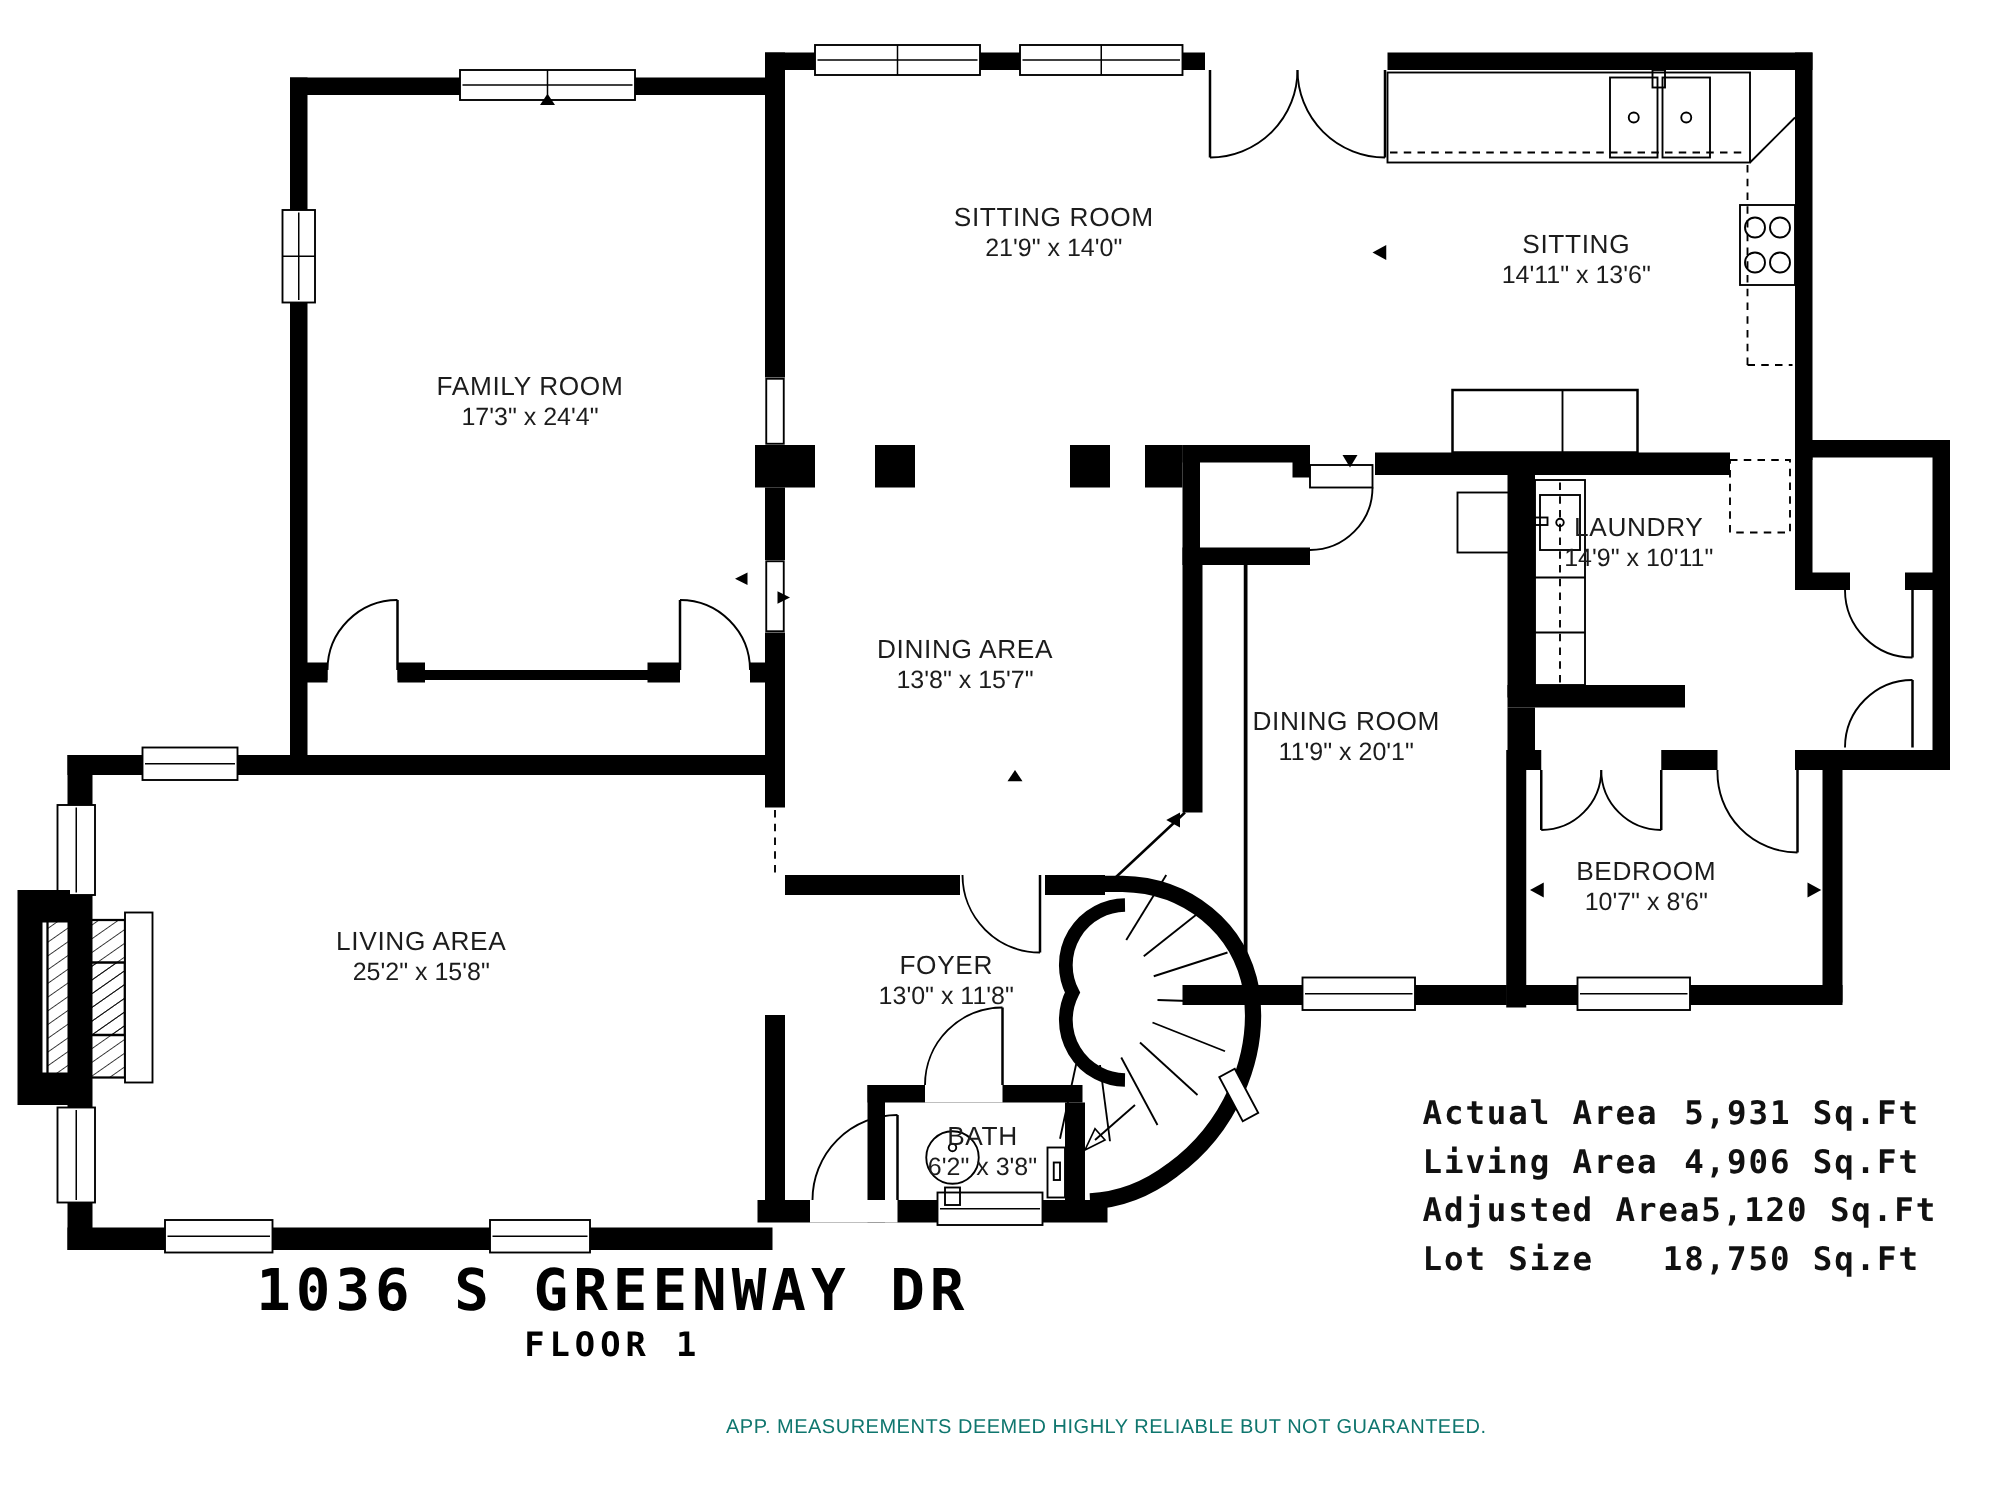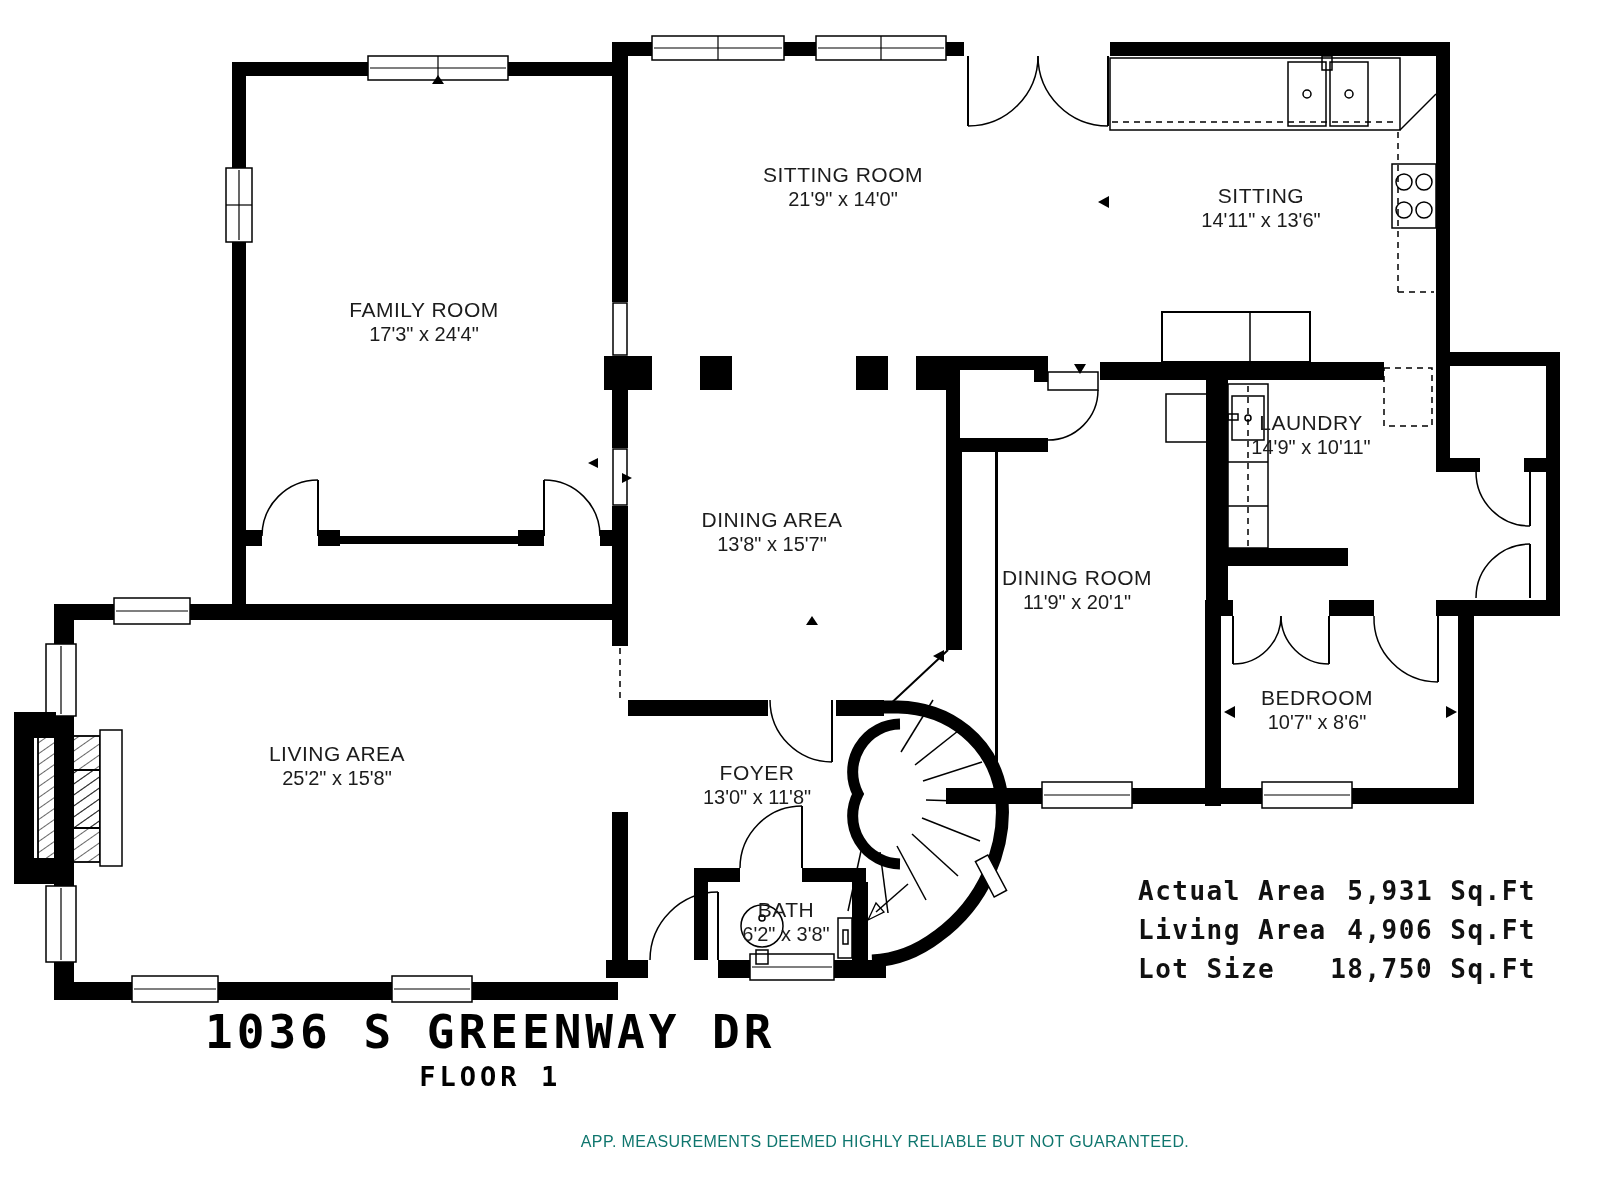--- a/index.html
+++ b/index.html
@@ -352,20 +352,24 @@
   <div class="areas">
     <div class="row">
       <span>Actual Area</span>
       <span>5,931 Sq.Ft</span>
     </div>
     <div class="row">
       <span>Living Area</span>
       <span>4,906 Sq.Ft</span>
     </div>
     <div class="row">
+      <span>Adjusted Area</span>
+      <span>5,120 Sq.Ft</span>
+    </div>
+    <div class="row">
       <span>Lot Size</span>
       <span>18,750 Sq.Ft</span>
     </div>
   </div>
 
   <div class="disclaimer">APP. MEASUREMENTS DEEMED HIGHLY RELIABLE BUT NOT GUARANTEED.</div>
 
 </div>
 
 </body></html>

